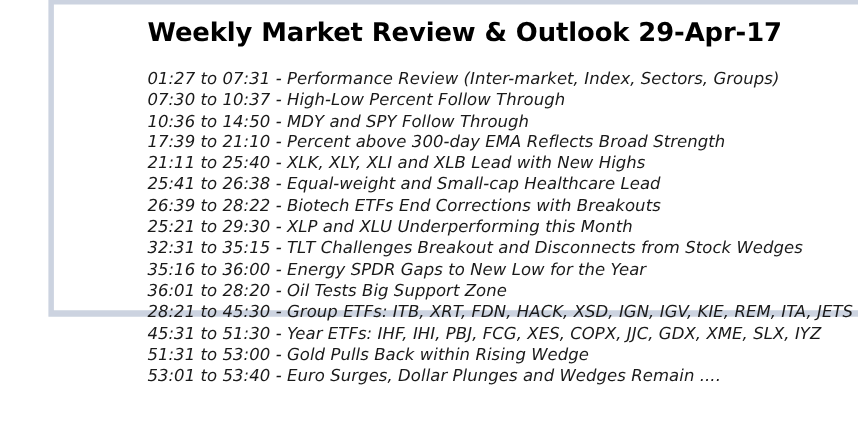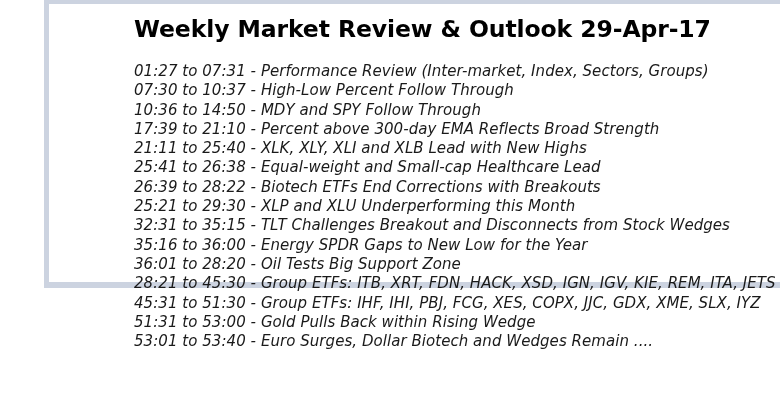--- a/index.html
+++ b/index.html
@@ -122,28 +122,28 @@
         <span>Oil Tests Big Support Zone</span>
       </li>
       <li class="segment-item">
         <span>28:21 to 45:30</span>
         <span>-</span>
         <span>Group ETFs: ITB, XRT, FDN, HACK, XSD, IGN, IGV, KIE, REM, ITA, JETS</span>
       </li>
       <li class="segment-item">
         <span>45:31 to 51:30</span>
         <span>-</span>
-        <span>Group ETFs: IHF, IHI, PBJ, FCG, XES, COPX, JJC, GDX, XME, SLX, IYZ</span>
+        <span>Year ETFs: IHF, IHI, PBJ, FCG, XES, COPX, JJC, GDX, XME, SLX, IYZ</span>
       </li>
       <li class="segment-item">
         <span>51:31 to 53:00</span>
         <span>-</span>
         <span>Gold Pulls Back within Rising Wedge</span>
       </li>
       <li class="segment-item">
         <span>53:01 to 53:40</span>
         <span>-</span>
-        <span>Euro Surges, Dollar Biotech and Wedges Remain ....</span>
+        <span>Euro Surges, Dollar Plunges and Wedges Remain ....</span>
       </li>
     </ul>
 
   </div>
 </div>
 
 </body></html>

